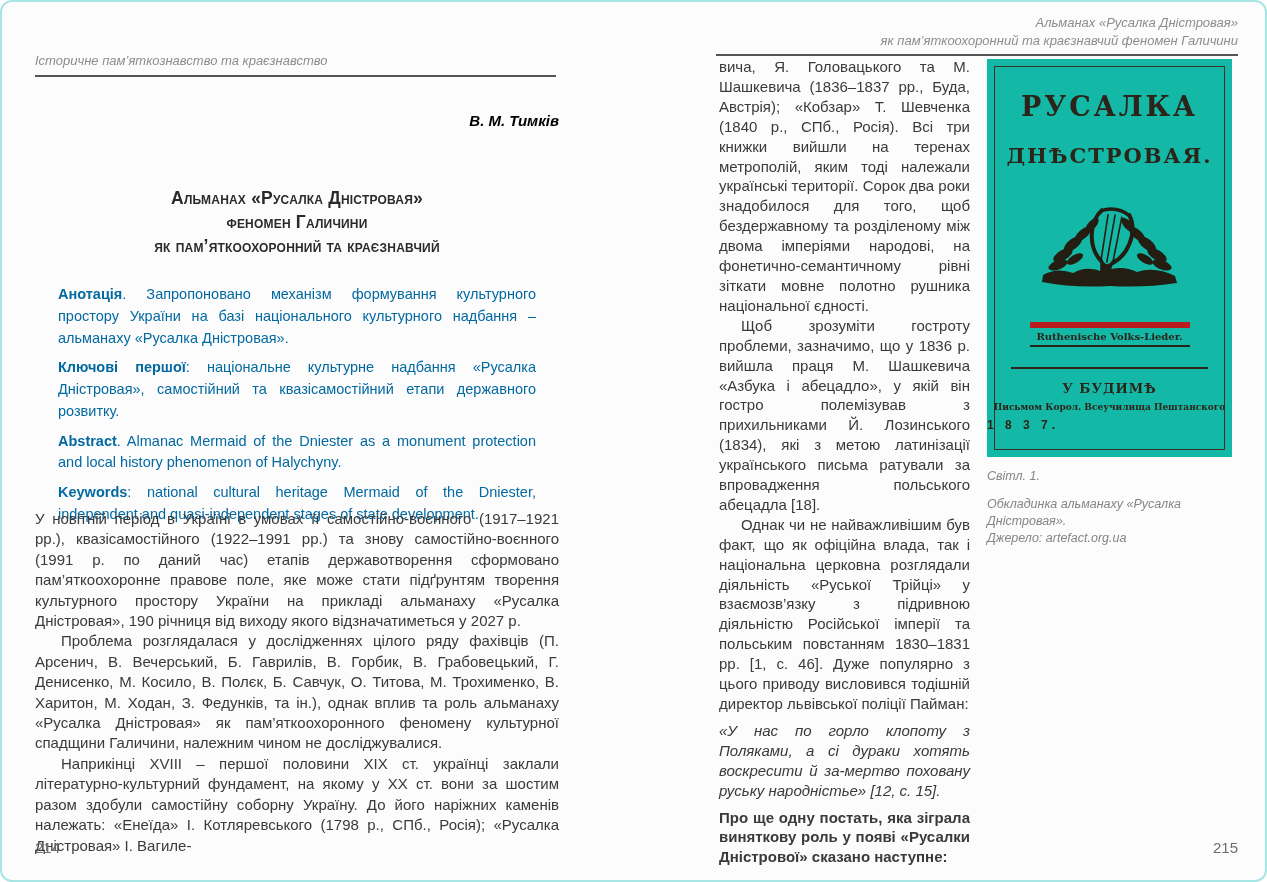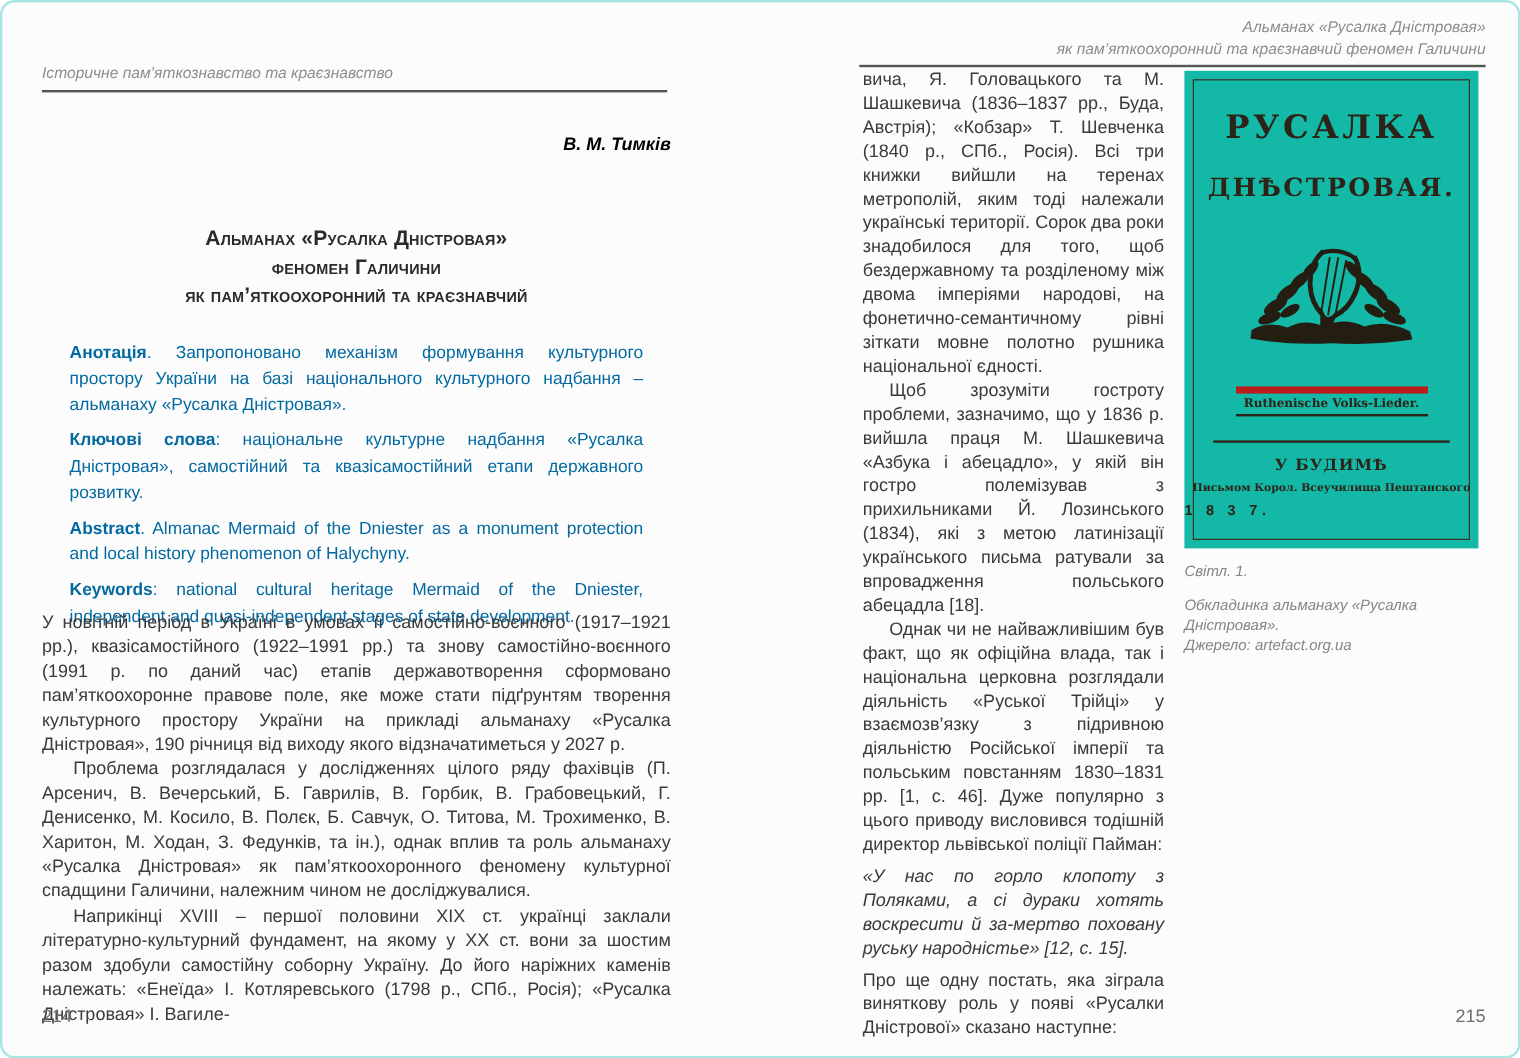--- a/index.html
+++ b/index.html
@@ -41,21 +41,21 @@
   .body-left p { margin:0; }
   .ind { text-indent:26px; }
 
   .col-right {
     position:absolute; left:717px; top:55px; width:251px;
     font-size:15px; line-height:19.9px; color:#3a3a3a; text-align:justify;
   }
   .col-right p { margin:0; }
   .col-right .ind { text-indent:22px; }
   .col-right .quote { font-style:italic; margin:7px 0; }
-  .col-right .after-quote { margin-top:7px; }
+  .col-right .after-quote { margin-top:7px;font-weight:bold; }
 
   
   .cover {
     position:absolute; left:985px; top:57px; width:245px; height:398px;
     background:#14b8a6;
   }
   .cover-inner { position:absolute; left:7px; top:7px; right:7px; bottom:7px; border:1.5px solid #3a3122; }
   .cover * { color:#2c2418; }
   .cov-t1 {
     position:absolute; top:32px; left:0; right:0; text-align:center;
@@ -105,21 +105,21 @@
   <div class="author">В. М. Тимків</div>
 
   <div class="title">
     <span>Альманах «Русалка Дністровая»</span>
     <span>феномен Галичини</span>
     <span>як пам’яткоохоронний та краєзнавчий</span>
   </div>
 
   <div class="abs-block">
     <p><span class="lead">Анотація</span><span>. Запропоновано механізм формування культурного простору України на базі національного культурного надбання – альманаху «Русалка Дністровая».</span></p>
-    <p><span class="lead">Ключові слова</span><span>: національне культурне надбання «Русалка Дністровая», самостійний та квазісамостійний етапи державного розвитку.</span></p>
+    <p><span class="lead">Ключові першої</span><span>: національне культурне надбання «Русалка Дністровая», самостійний та квазісамостійний етапи державного розвитку.</span></p>
     <p><span class="lead">Abstract</span><span>. Almanac Mermaid of the Dniester as a monument protection and local history phenomenon of Halychyny.</span></p>
     <p><span class="lead">Keywords</span><span>: national cultural heritage Mermaid of the Dniester, independent and quasi-independent stages of state development.</span></p>
   </div>
 
   <div class="body-left">
     <p>У новітній період в Україні в умовах її самостійно-воєнного (1917–1921 рр.), квазісамостійного (1922–1991 рр.) та знову самостійно-воєнного (1991 р. по даний час) етапів державотворення сформовано пам’яткоохоронне правове поле, яке може стати підґрунтям творення культурного простору України на прикладі альманаху «Русалка Дністровая», 190 річниця від виходу якого відзначатиметься у 2027 р.</p>
     <p class="ind">Проблема розглядалася у дослідженнях цілого ряду фахівців (П. Арсенич, В. Вечерський, Б. Гаврилів, В. Горбик, В. Грабовецький, Г. Денисенко, М. Косило, В. Полєк, Б. Савчук, О. Титова, М. Трохименко, В. Харитон, М. Ходан, З. Федунків, та ін.), однак вплив та роль альманаху «Русалка Дністровая» як пам’яткоохоронного феномену культурної спадщини Галичини, належним чином не досліджувалися.</p>
     <p class="ind">Наприкінці XVIII – першої половини XIX ст. українці заклали літературно-культурний фундамент, на якому у XX ст. вони за шостим разом здобули самостійну соборну Україну. До його наріжних каменів належать: «Енеїда» І. Котляревського (1798 р., СПб., Росія); «Русалка Дністровая» І. Вагиле-</p>
   </div>
 

